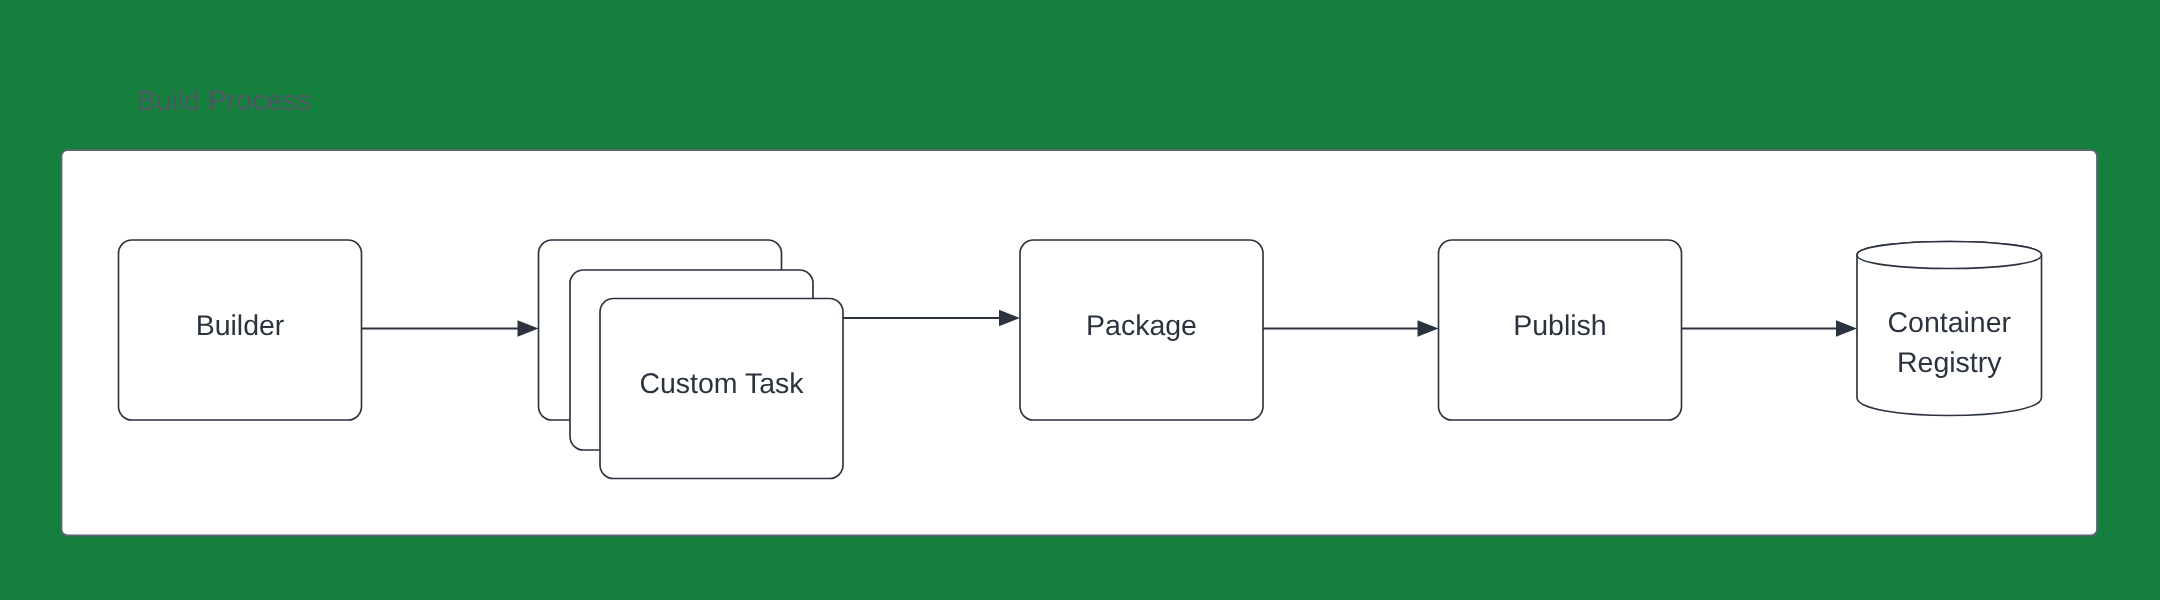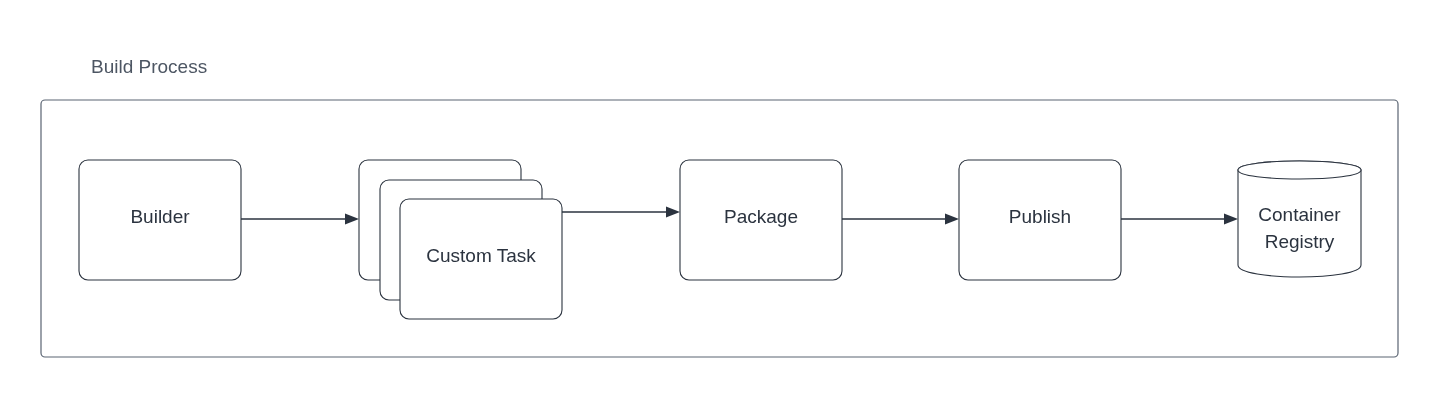--- a/index.html
+++ b/index.html
@@ -10,21 +10,21 @@
   body {
     width: 1440px;
     height: 400px;
     overflow: hidden;
     font-family: "Liberation Sans", sans-serif;
   }
   #stage {
     position: relative;
     width: 1440px;
     height: 400px;
-    background: #ffffff;
+    background: #15803d;
   }
   #diagram-svg {
     position: absolute;
     left: 0;
     top: 0;
   }
   .node-label {
     font-family: "Liberation Sans", sans-serif;
     font-size: 19px;
     fill: #2b333f;

